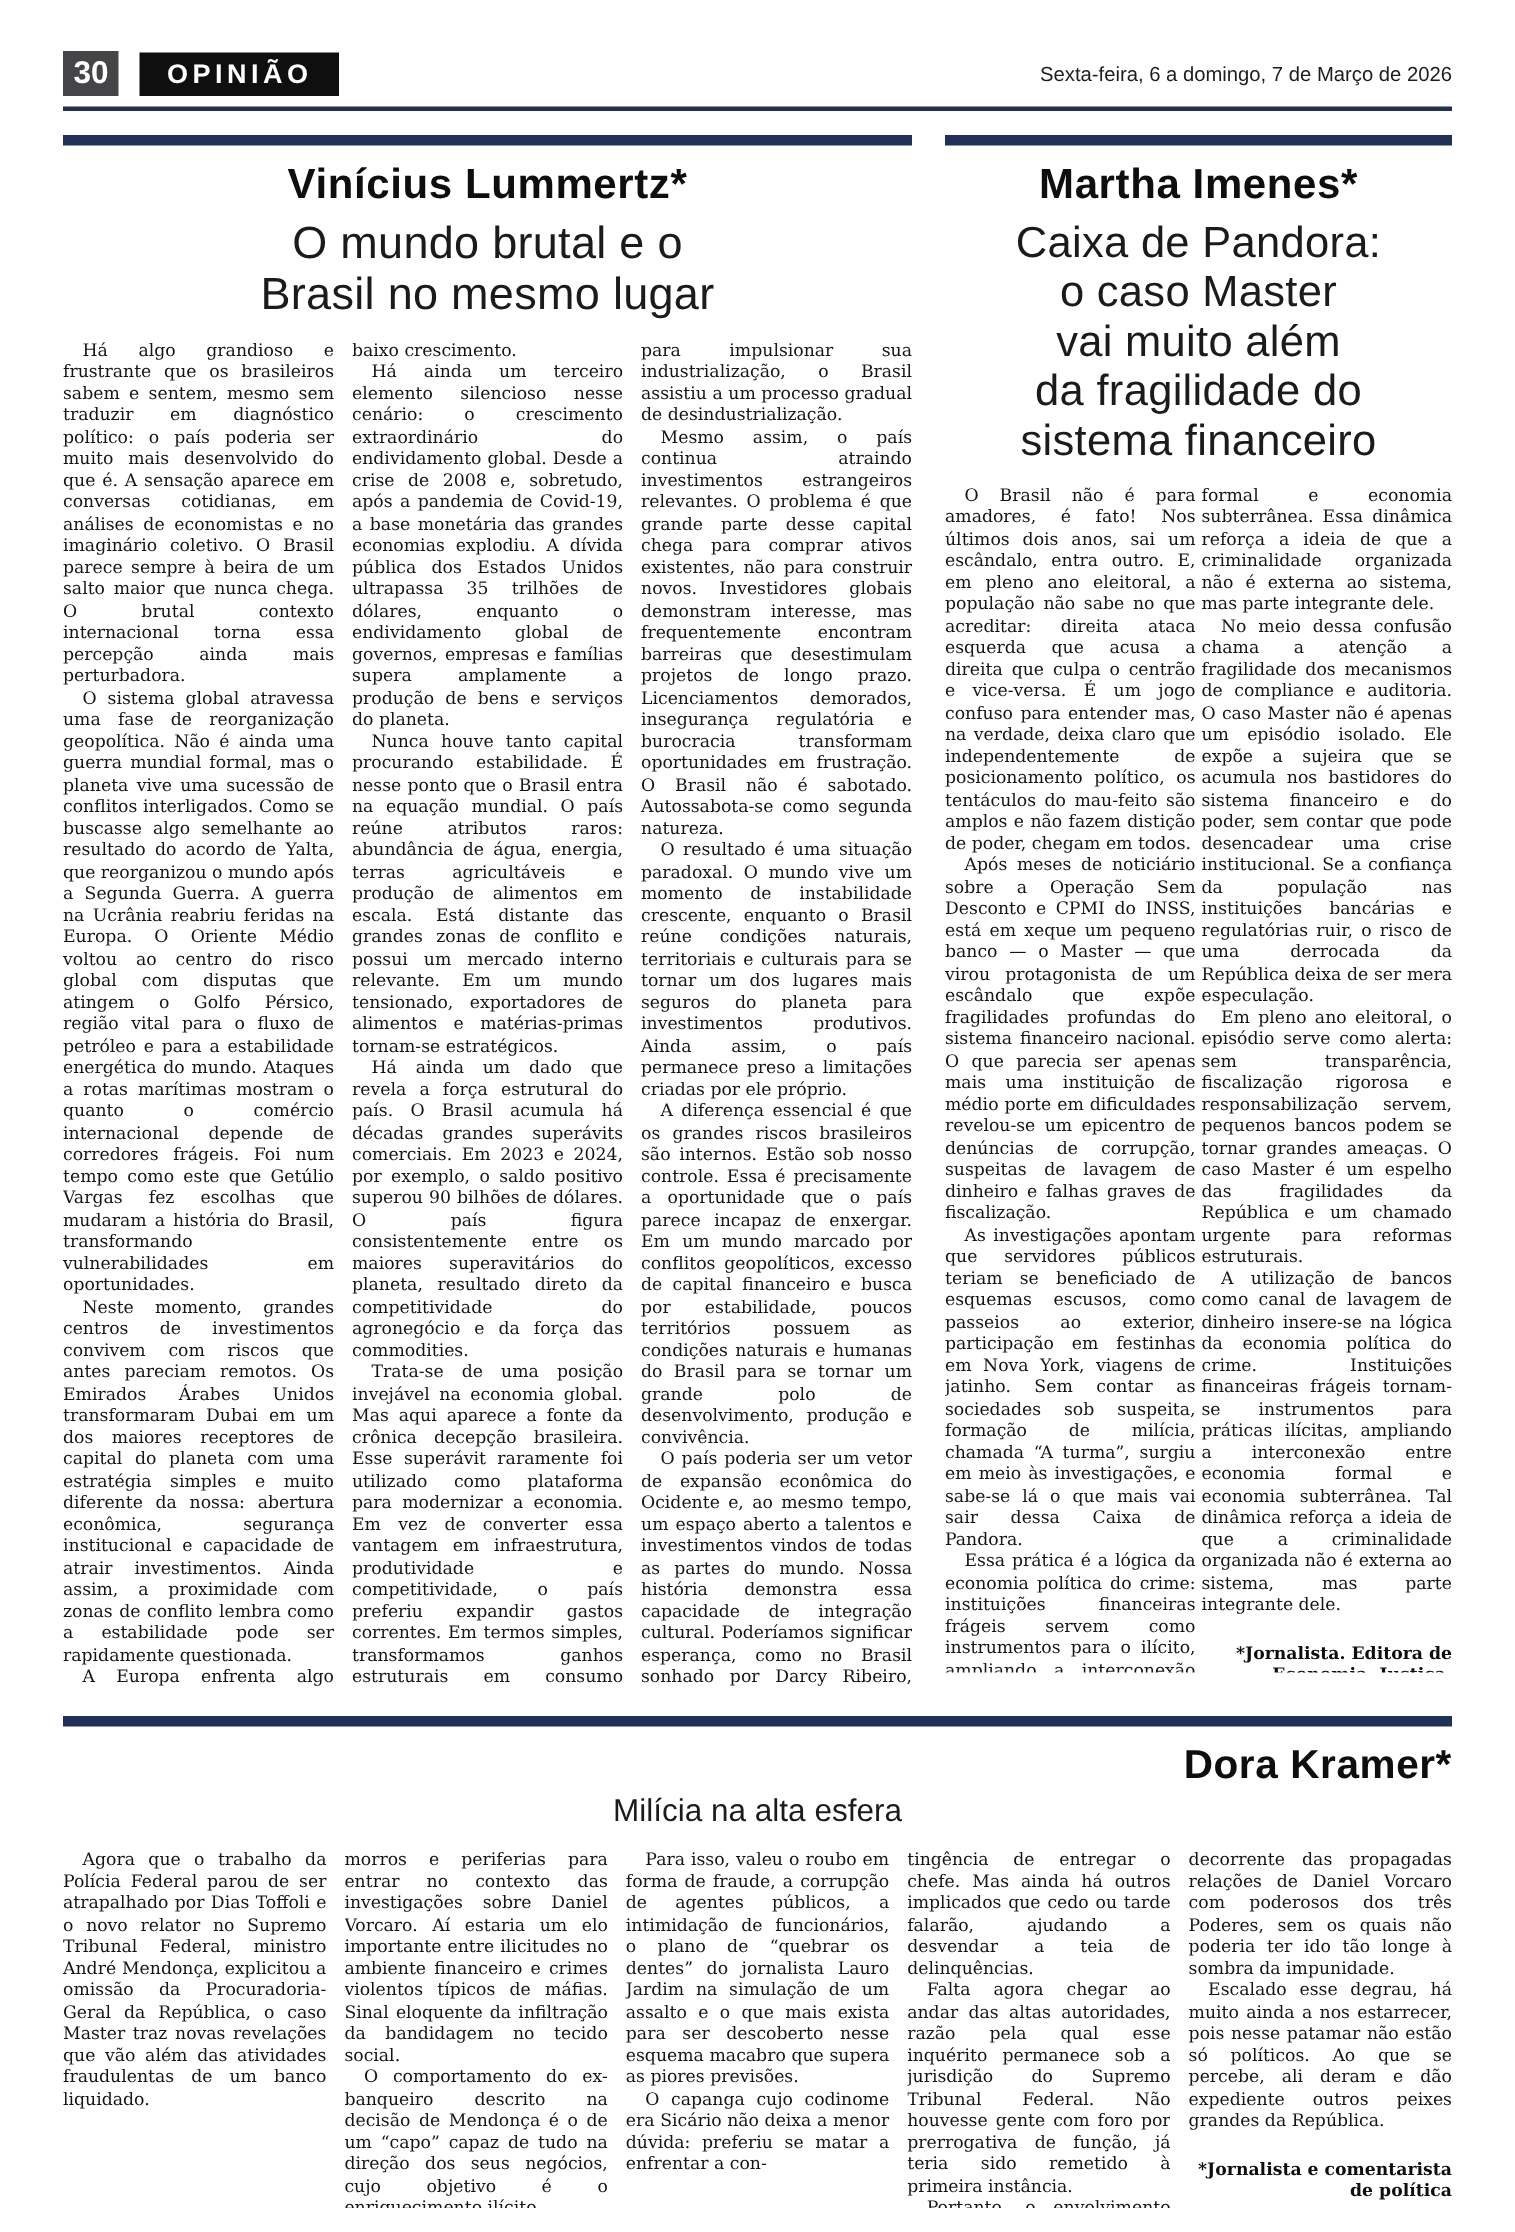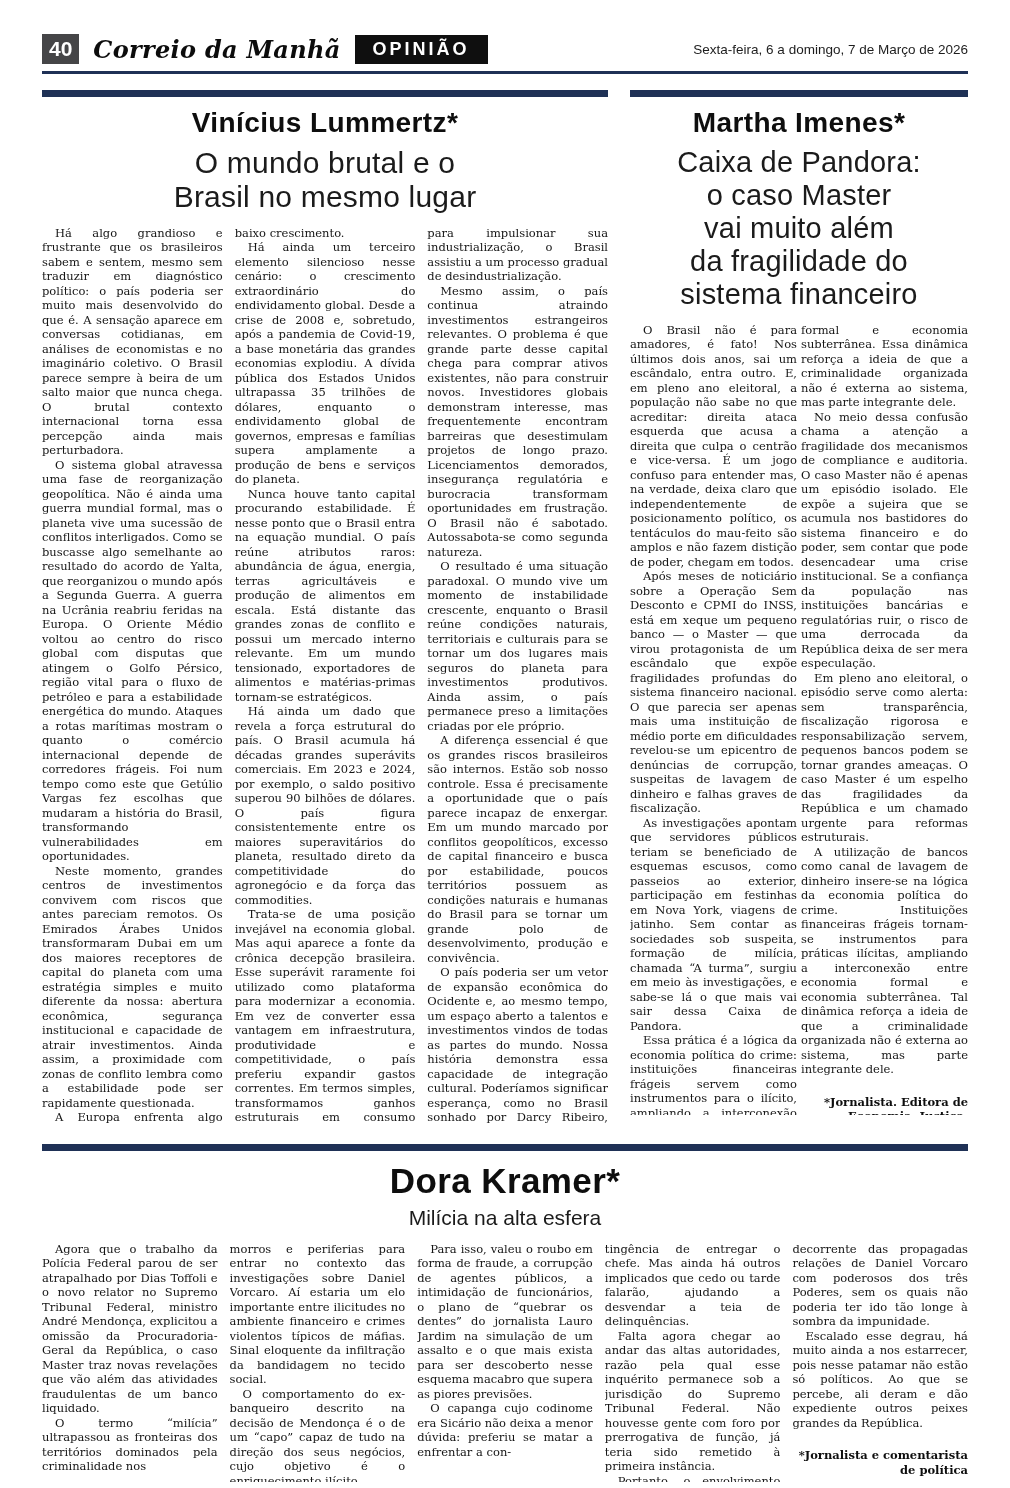--- a/index.html
+++ b/index.html
@@ -48,21 +48,21 @@
   .title{
     font-family:"Liberation Sans",sans-serif;font-weight:normal;
     color:#1b1b1b;text-align:center;white-space:pre-line;
     line-height:1.14;margin:6px 0 12px 0;
   }
   .left-article{width:566px;flex:none;}
   .right-article{flex:1;}
   .left-article .title{font-size:30px;letter-spacing:0.2px;}
   .right-article .title{font-size:29px;letter-spacing:0.2px;}
   .bottom-article .title{font-size:21px;margin:4px 0 12px 0;}
-  .bottom-article .author{font-size:35px;}
+  .bottom-article .author{font-size:27px;text-align:right;}
 
   .cols{display:flex;gap:12px;overflow:hidden;justify-content:center;}
   .right-article .cols{gap:4px;}
   .col{flex:1;overflow:hidden;}
   .left-article .cols{height:900px;}
   .right-article .cols{height:792px;}
   .bottom-article .cols{height:240px;}
 
   .col p{
     font-size:11.5px;line-height:14.5px;text-align:justify;
@@ -76,22 +76,21 @@
   .credit.right{text-align:right;}
 
   .bottom-article{margin-top:18px;}
 </style>
 </head>
 <body>
 
 <div class="page">
 
   <header class="topbar">
-    <div class="pagenum">40</div>
-    <div class="masthead">Correio da Manhã</div>
+    <div class="pagenum">30</div>
     <div class="badge">OPINIÃO</div>
     <div class="date">Sexta-feira, 6 a domingo, 7 de Março de 2026</div>
   </header>
   <div class="header-rule"></div>
 
   <div class="main">
 
     <section class="article left-article">
       <div class="bar"></div>
       <h2 class="author">Vinícius Lummertz*</h2>
@@ -153,21 +152,20 @@
 
   </div>
 
   <section class="article bottom-article">
     <div class="bar"></div>
     <h2 class="author">Dora Kramer*</h2>
     <h1 class="title">Milícia na alta esfera</h1>
     <div class="cols">
       <div class="col">
           <p>Agora que o trabalho da Polícia Federal parou de ser atrapalhado por Dias Toffoli e o novo relator no Supremo Tribunal Federal, ministro André Mendonça, explicitou a omissão da Procuradoria-Geral da República, o caso Master traz novas revelações que vão além das atividades fraudulentas de um banco liquidado.</p>
-          <p>O termo “milícia” ultrapassou as fronteiras dos territórios dominados pela criminalidade nos</p>
         </div>
       <div class="col">
           <p class="cont">morros e periferias para entrar no contexto das investigações sobre Daniel Vorcaro. Aí estaria um elo importante entre ilicitudes no ambiente financeiro e crimes violentos típicos de máfias. Sinal eloquente da infiltração da bandidagem no tecido social.</p>
           <p>O comportamento do ex-banqueiro descrito na decisão de Mendonça é o de um “capo” capaz de tudo na direção dos seus negócios, cujo objetivo é o enriquecimento ilícito.</p>
         </div>
       <div class="col">
           <p>Para isso, valeu o roubo em forma de fraude, a corrupção de agentes públicos, a intimidação de funcionários, o plano de “quebrar os dentes” do jornalista Lauro Jardim na simulação de um assalto e o que mais exista para ser descoberto nesse esquema macabro que supera as piores previsões.</p>
           <p>O capanga cujo codinome era Sicário não deixa a menor dúvida: preferiu se matar a enfrentar a con-</p>
         </div>
       <div class="col">

